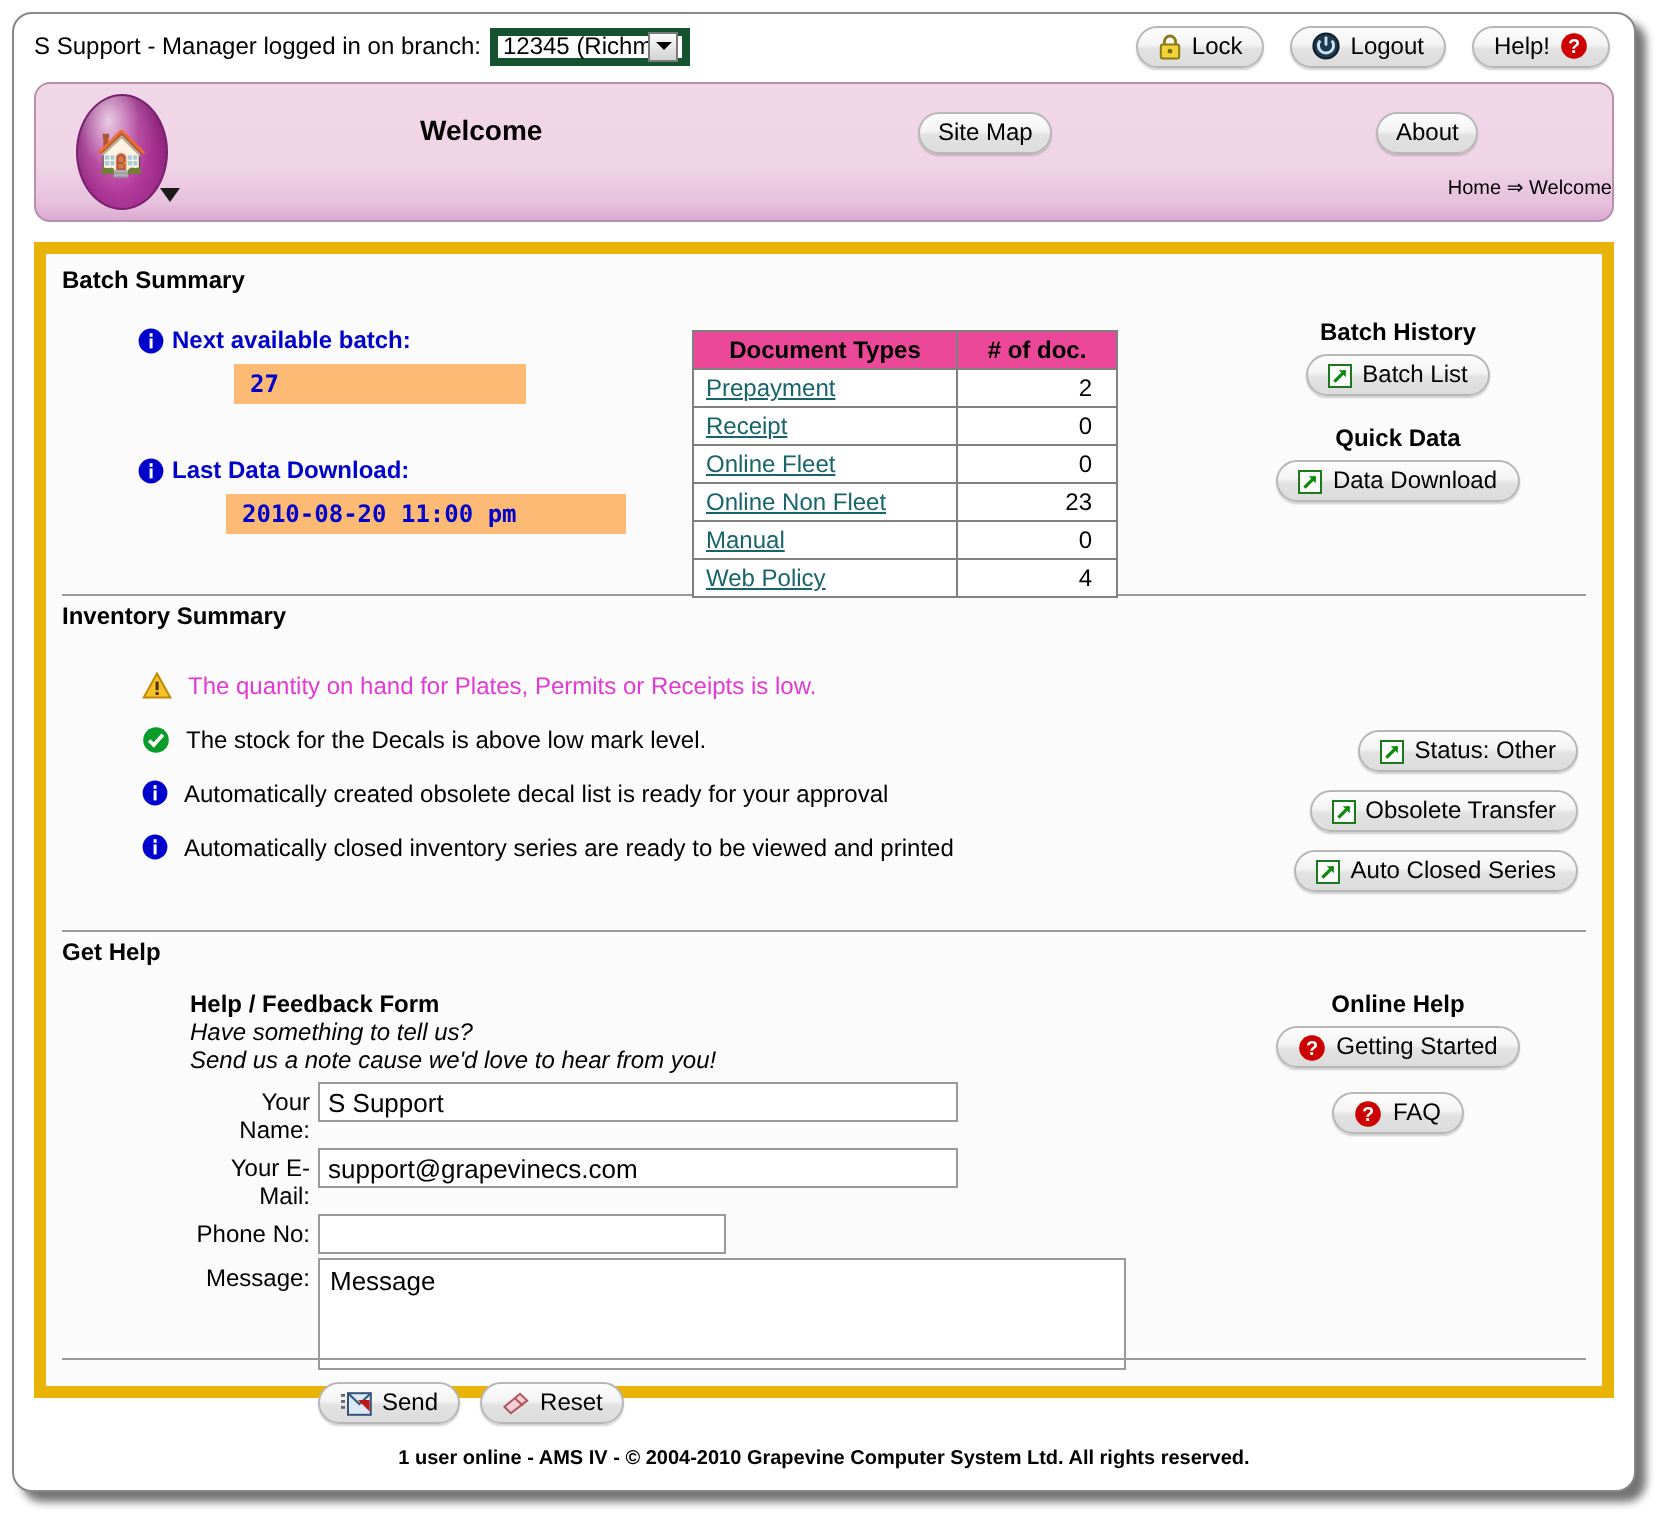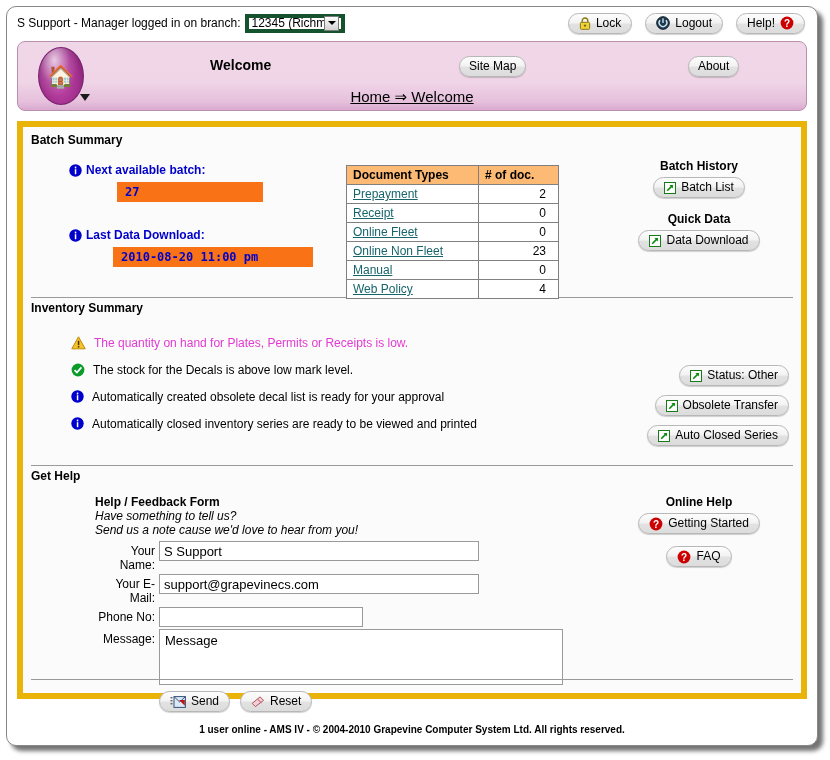--- a/index.html
+++ b/index.html
@@ -133,23 +133,22 @@
     position: absolute;
     left: 192px; top: 15px;
     font-size: 14px;
     font-weight: bold;
   }
   .banner-sitemap { position: absolute; left: 441px; top: 14px; }
   .banner-about   { position: absolute; left: 670px; top: 14px; }
   .breadcrumb {
     position: absolute;
     left: 0; right: 0; top: 46px;
-    text-align: center;
-    font-size: 15px;
-    text-decoration: underline;
+    text-align: right;
+    font-size: 10px;
   }
 
   
   .content {
     margin: 10px 10px 0 10px;
     border: 6px solid #eab308;
     background: #fbfbfb;
     height: 578px;
     position: relative;
   }
@@ -162,21 +161,21 @@
     font-size: 12px;
     font-weight: bold;
     padding: 0 0 0 8px;
   }
 
   
   .batch-wrap { display: flex; padding: 6px 0 4px 0; position: relative; height: 150px; }
   .batch-left { width: 320px; padding-left: 46px; padding-top: 10px; }
   .bl-row { display: flex; align-items: center; gap: 4px; color: #0000cc; font-weight: bold; font-size: 12px; }
   .bl-val {
-    background: #f97316;
+    background: #fdba74;
     margin: 5px 0 0 48px;
     padding: 3px 8px;
     width: 146px;
     color: #0000cc;
     font-weight: bold;
     font-family: "DejaVu Sans Mono", monospace;
     font-size: 12px;
   }
   .bl-val.wide { width: 200px; margin-left: 44px; }
   .bl-row.second { margin-top: 26px; }
@@ -186,23 +185,23 @@
     font-size: 12px;
     position: absolute;
     left: 323px; top: 18px;
   }
   table.doc-table th, table.doc-table td {
     border: 1px solid #808080;
     padding: 2px 6px;
     background: #fff;
   }
   table.doc-table th {
-    background: #fdba74;
+    background: #ec4899;
     font-weight: bold;
-    text-align: left;
+    text-align: center;
   }
   table.doc-table td.name { width: 132px; }
   table.doc-table td.num { width: 80px; text-align: right; padding-right: 12px; }
   table.doc-table a {
     color: #17656b;
     text-decoration: underline;
   }
 
   .side-block {
     position: absolute;

